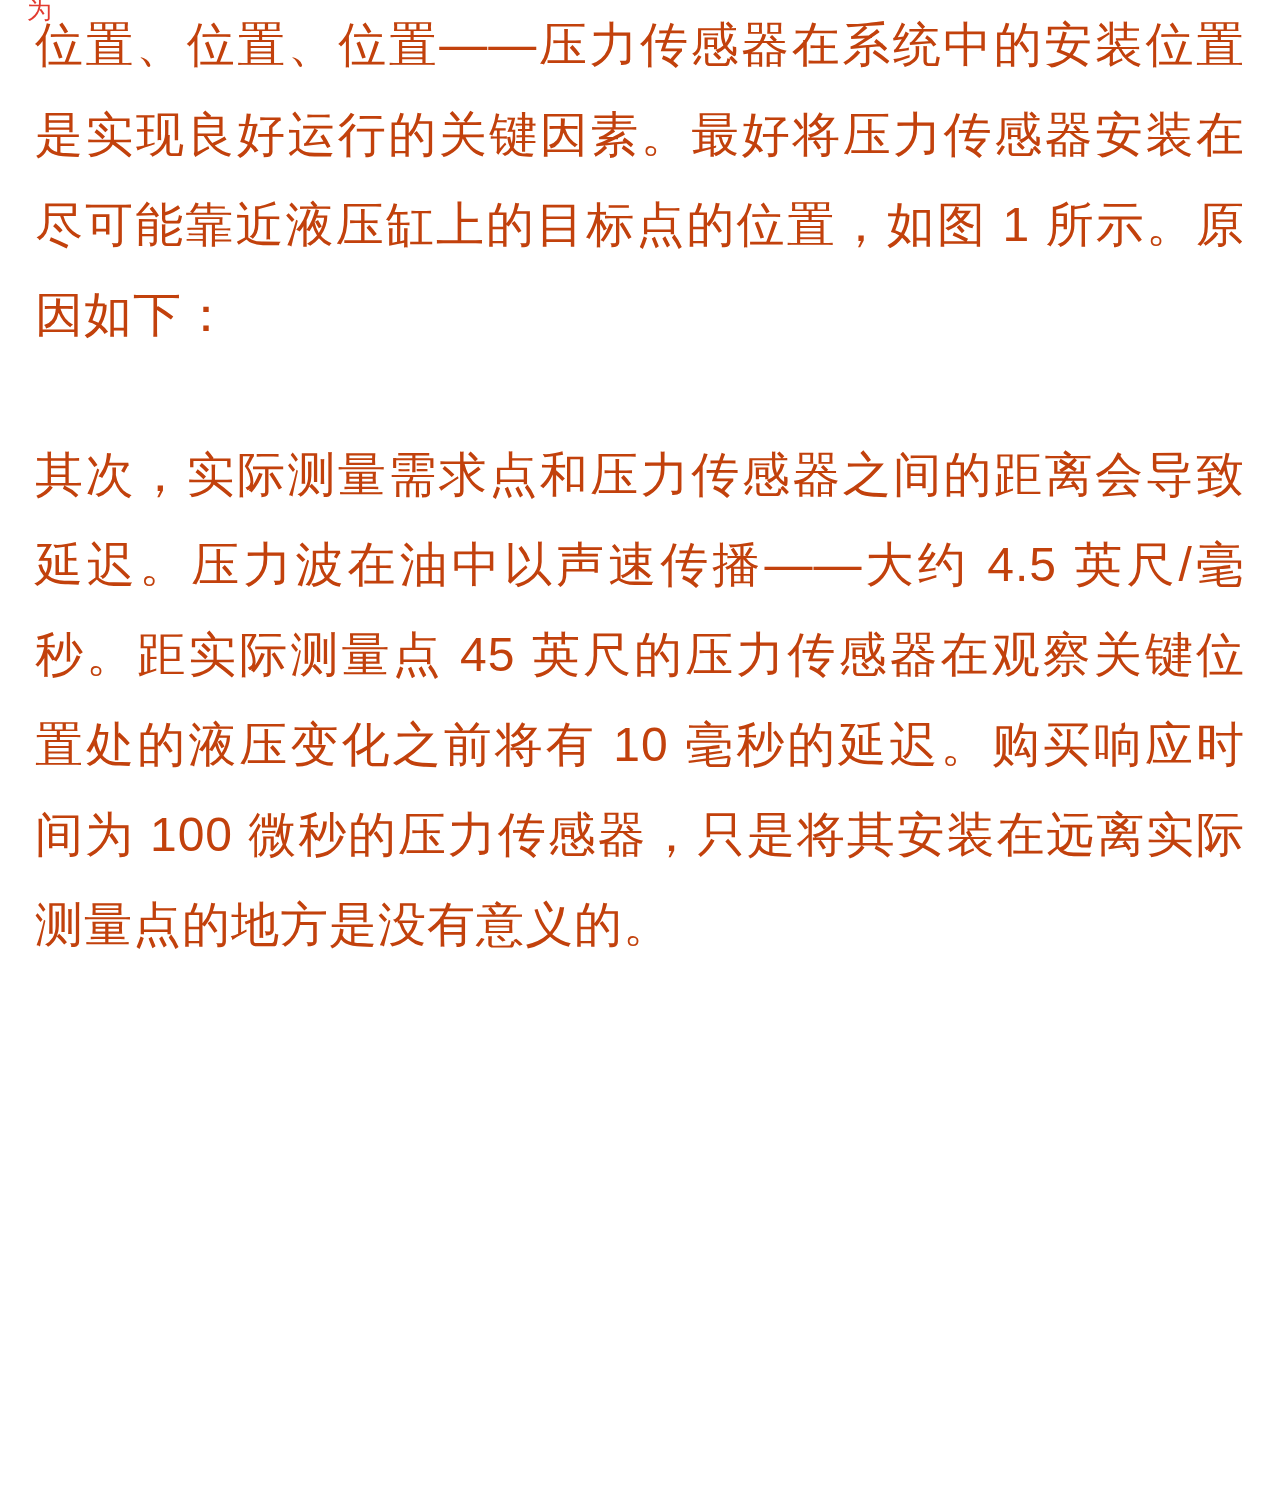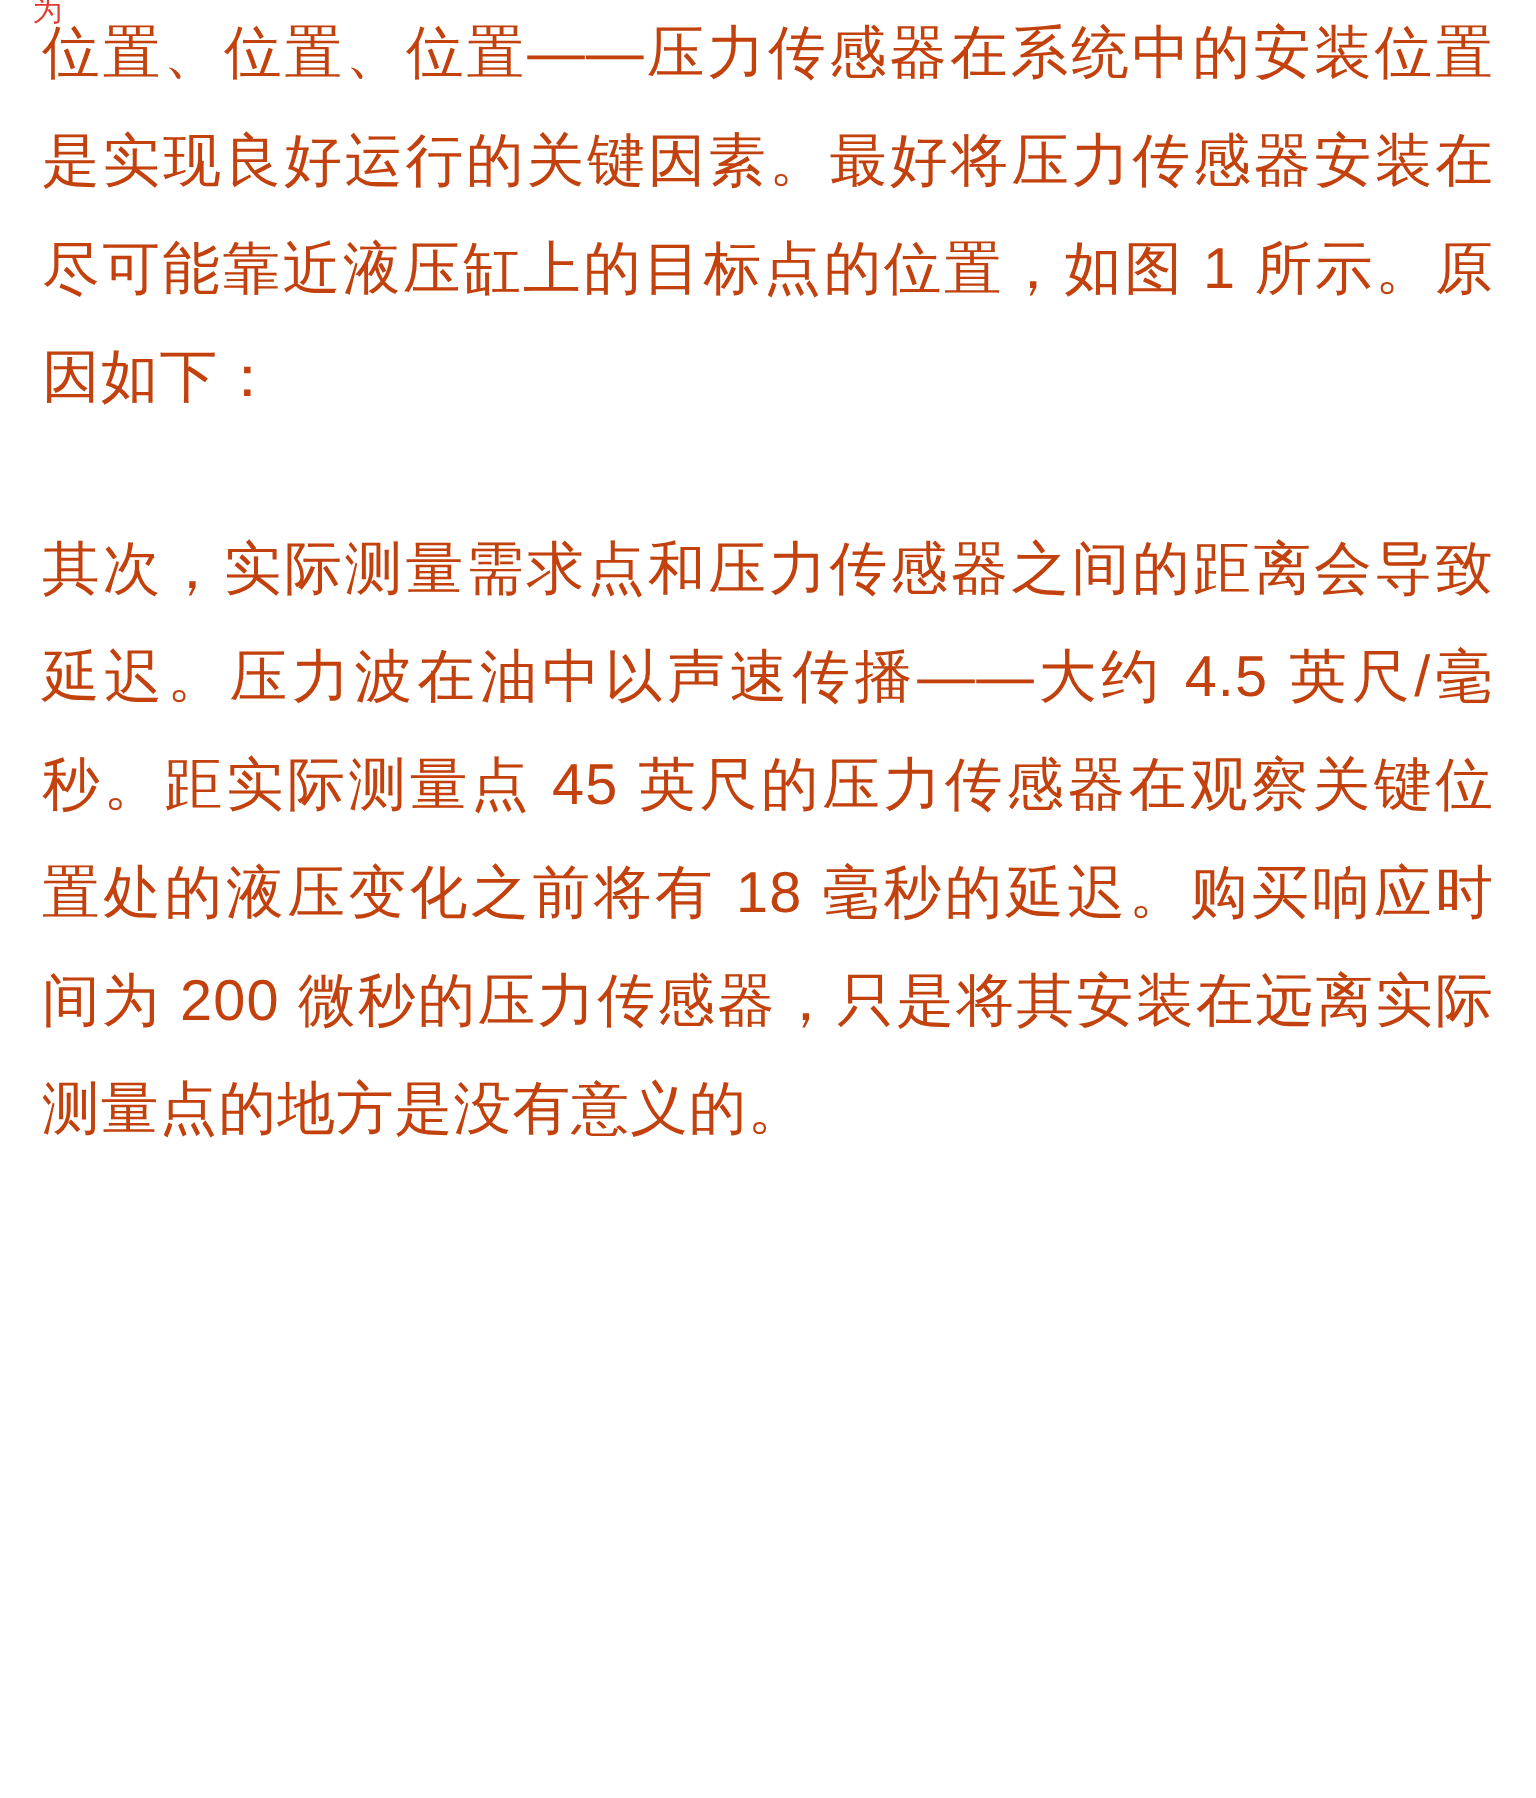--- a/index.html
+++ b/index.html
@@ -44,14 +44,14 @@
     font-weight: 400;
   }
 </style>
 </head>
 <body>
 
 <span class="corner-mark">为</span>
 
 <div class="article">
   <p>位置、位置、位置——压力传感器在系统中的安装位置是实现良好运行的关键因素。最好将压力传感器安装在尽可能靠近液压缸上的目标点的位置，如图 1 所示。原因如下：</p>
-  <p>其次，实际测量需求点和压力传感器之间的距离会导致延迟。压力波在油中以声速传播——大约 4.5 英尺/毫秒。距实际测量点 45 英尺的压力传感器在观察关键位置处的液压变化之前将有 18 毫秒的延迟。购买响应时间为 200 微秒的压力传感器，只是将其安装在远离实际测量点的地方是没有意义的。</p>
+  <p>其次，实际测量需求点和压力传感器之间的距离会导致延迟。压力波在油中以声速传播——大约 4.5 英尺/毫秒。距实际测量点 45 英尺的压力传感器在观察关键位置处的液压变化之前将有 10 毫秒的延迟。购买响应时间为 100 微秒的压力传感器，只是将其安装在远离实际测量点的地方是没有意义的。</p>
 </div>
 
 </body></html>

